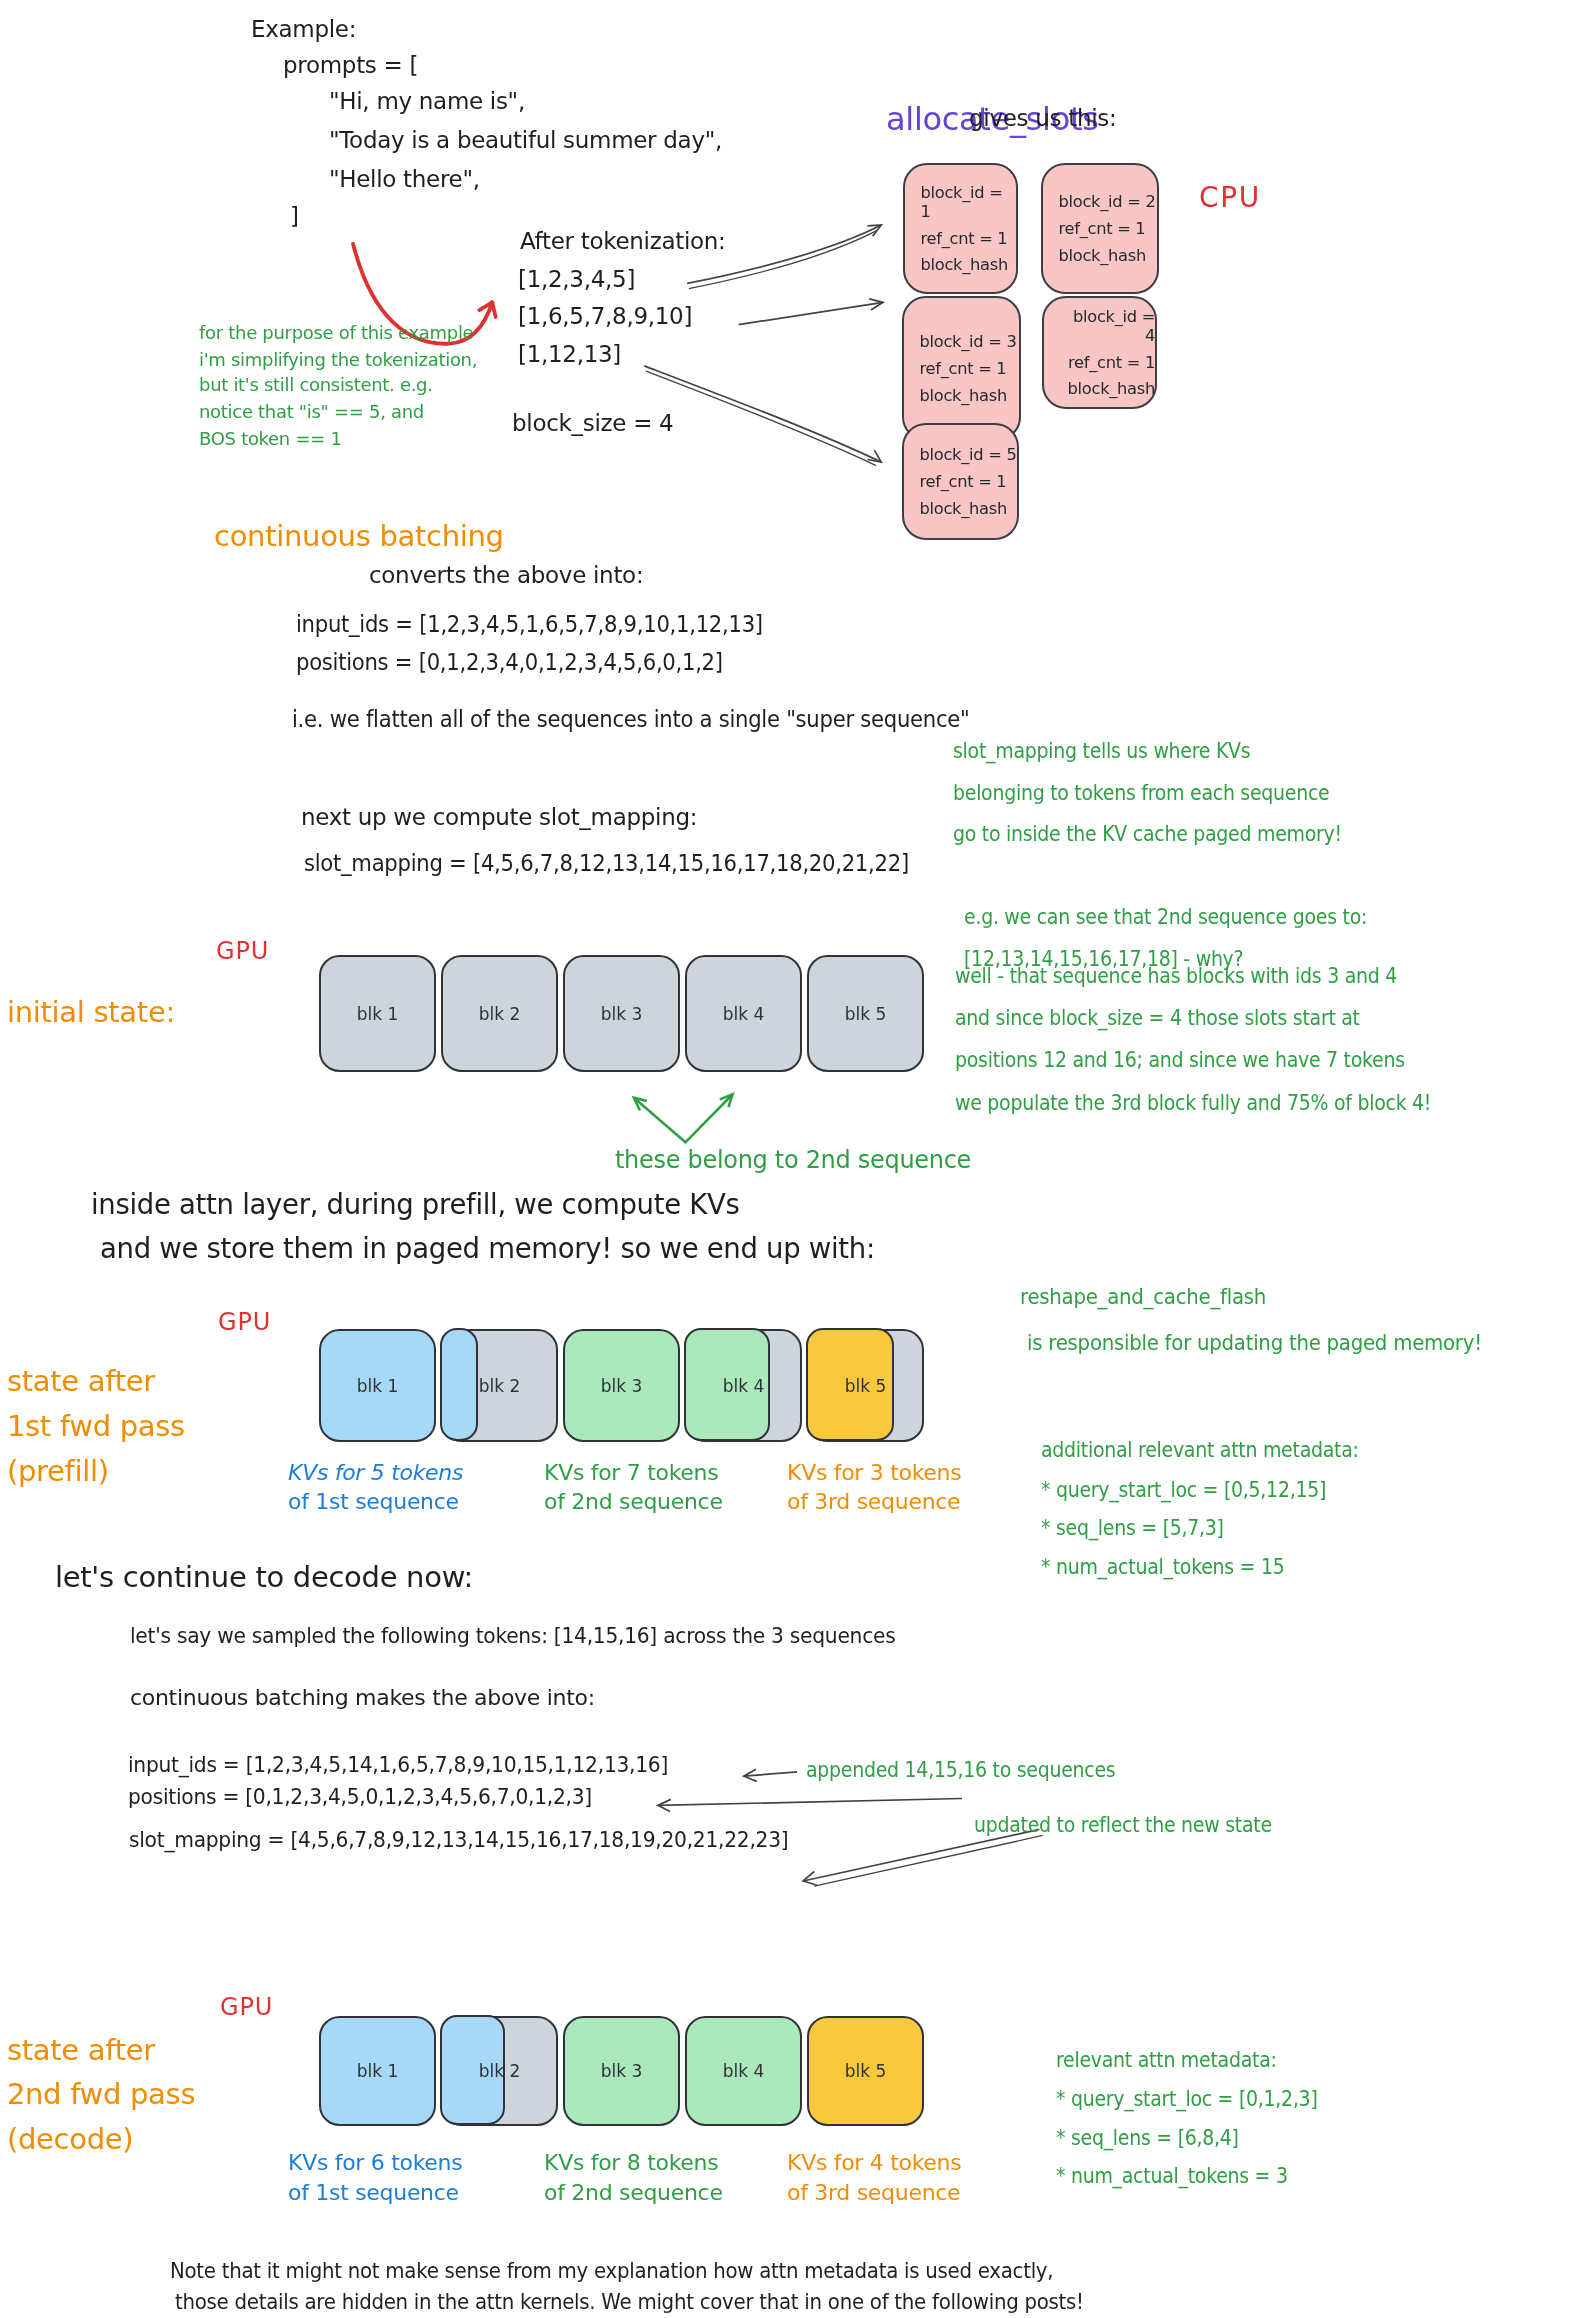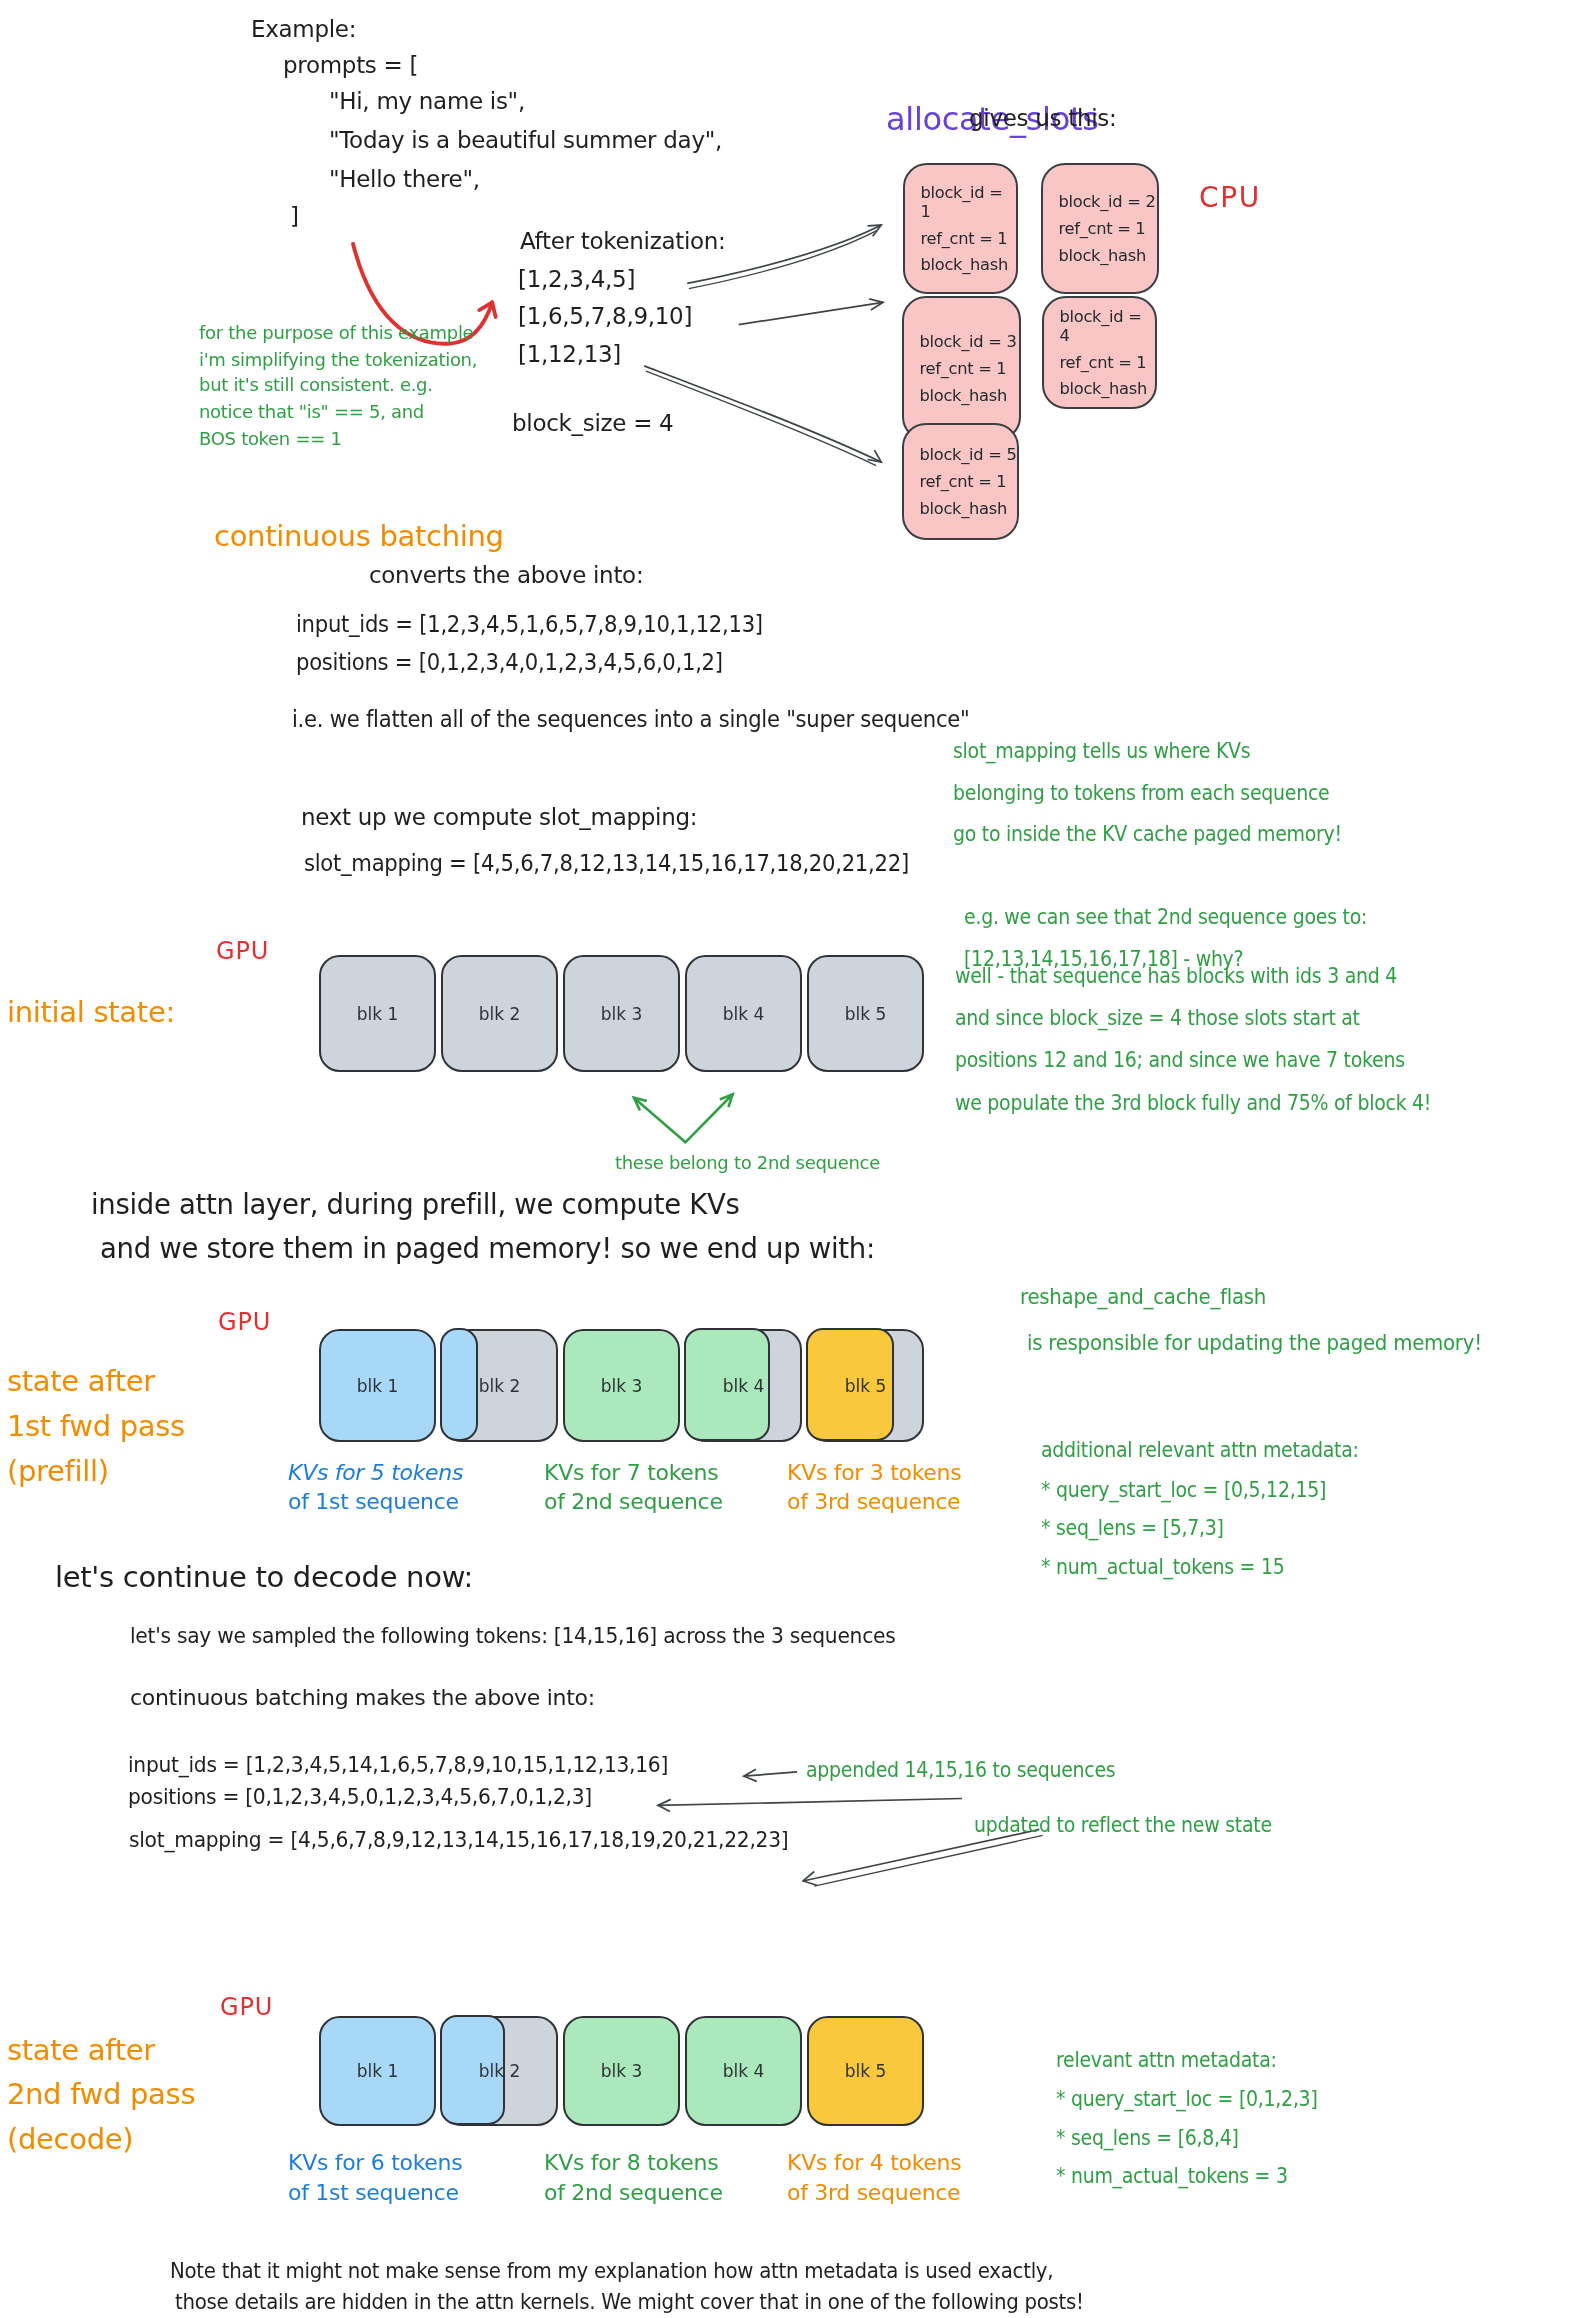--- a/index.html
+++ b/index.html
@@ -100,21 +100,21 @@
   <div class="cpu-block" style="left:1041px;top:163px;width:118px;height:131px;">
     <div class="cpu-line">block_id = 2</div>
     <div class="cpu-line">ref_cnt = 1</div>
     <div class="cpu-line">block_hash</div>
   </div>
   <div class="cpu-block" style="left:902px;top:296px;width:119px;height:145px;justify-content:center;">
     <div class="cpu-line">block_id = 3</div>
     <div class="cpu-line">ref_cnt = 1</div>
     <div class="cpu-line">block_hash</div>
   </div>
-  <div class="cpu-block" style="left:1042px;top:296px;width:115px;height:113px;">
+  <div class="cpu-block" style="left:1042px;top:296px;width:115px;height:113px;text-align:right;">
     <div class="cpu-line">block_id = 4</div>
     <div class="cpu-line">ref_cnt = 1</div>
     <div class="cpu-line">block_hash</div>
   </div>
   <div class="cpu-block" style="left:902px;top:423px;width:117px;height:117px;">
     <div class="cpu-line">block_id = 5</div>
     <div class="cpu-line">ref_cnt = 1</div>
     <div class="cpu-line">block_hash</div>
   </div>
 
@@ -144,21 +144,21 @@
   <div class="gpu-block fill-gray" style="left:563px;top:955px;width:117px;height:117px;">
       <span class="blk-label">blk 3</span>
     </div>
   <div class="gpu-block fill-gray" style="left:685px;top:955px;width:117px;height:117px;">
       <span class="blk-label">blk 4</span>
     </div>
   <div class="gpu-block fill-gray" style="left:807px;top:955px;width:117px;height:117px;">
       <span class="blk-label">blk 5</span>
     </div>
 
-  <div class="t green" style="left:615px;top:1147px;font-size:18px;margin-top:6px;">these belong to 2nd sequence</div>
+  <div class="t green" style="left:615px;top:1147px;font-size:24px;">these belong to 2nd sequence</div>
 
   <div class="t fs-ann green squish" style="left:955px;top:965px;">well - that sequence has blocks with ids 3 and 4</div>
   <div class="t fs-ann green squish" style="left:955px;top:1007px;">and since block_size = 4 those slots start at</div>
   <div class="t fs-ann green squish" style="left:955px;top:1049px;">positions 12 and 16; and since we have 7 tokens</div>
   <div class="t fs-ann green squish" style="left:955px;top:1092px;">we populate the 3rd block fully and 75% of block 4!</div>
 
   <div class="t fs-big" style="left:91px;top:1189px;">inside attn layer, during prefill, we compute KVs</div>
   <div class="t fs-big" style="left:100px;top:1233px;">and we store them in paged memory! so we end up with:</div>
   <div class="t red" style="left:218px;top:1309px;font-size:24px;letter-spacing:0.9px;">GPU</div>
   <div class="t orange fs-hdr" style="left:6.9px;top:1365px;">state after</div>

